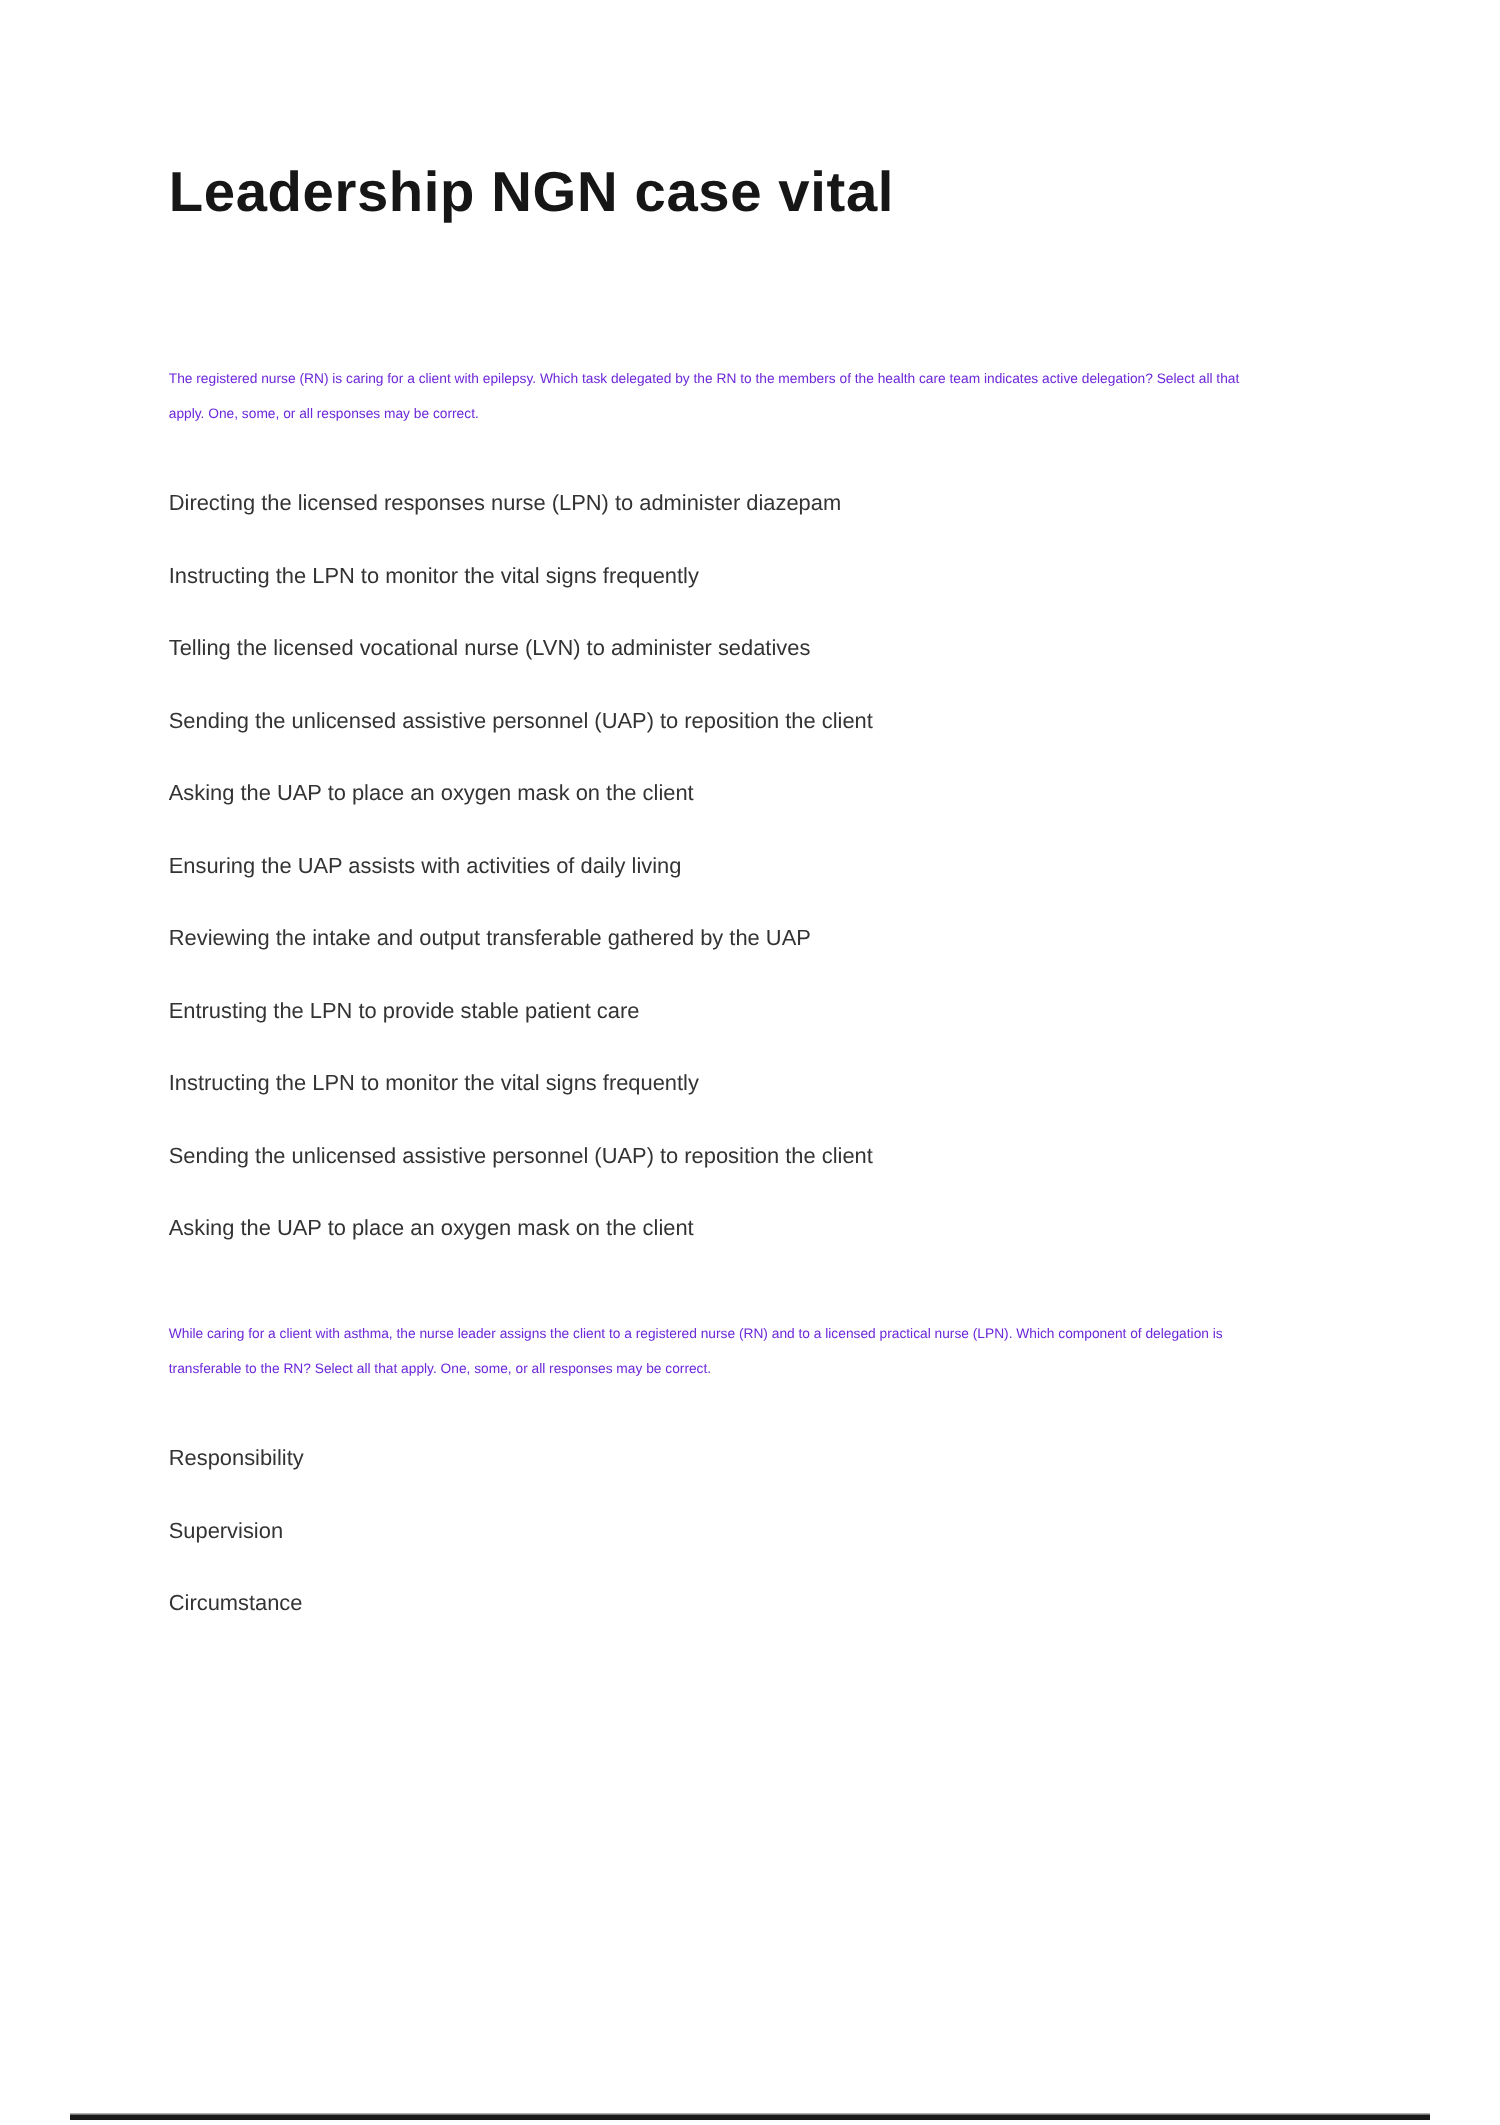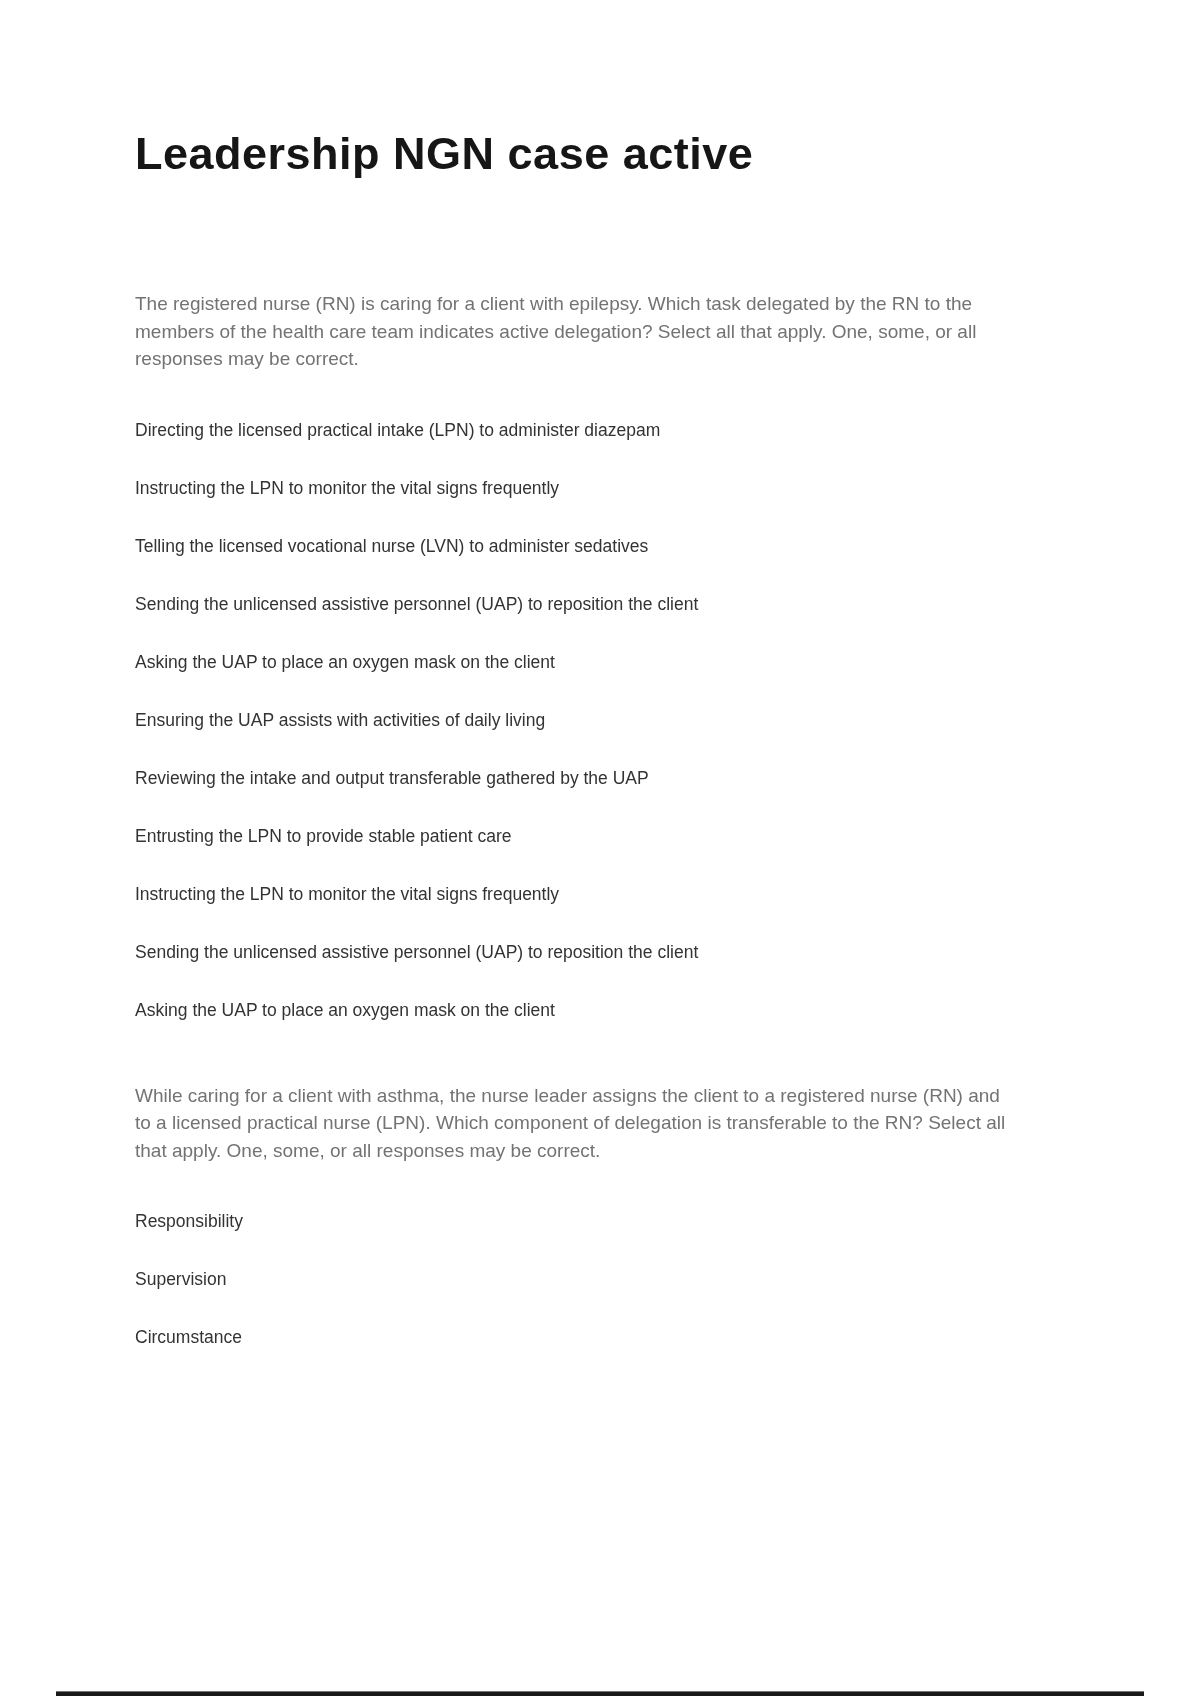--- a/index.html
+++ b/index.html
@@ -25,23 +25,23 @@
     font-size: 45px;
     line-height: 52px;
     font-weight: 700;
     color: #161616;
     letter-spacing: 0.5px;
     margin-bottom: 110px;
   }
 
   .question .prompt {
     width: 880px;
-    font-size: 19px;
+    font-size: 11px;
     line-height: 27.5px;
-    color: #737373;
+    color: #6d28d9;
     margin-bottom: 44px;
   }
 
   .question .option {
     width: 880px;
     font-size: 17.5px;
     line-height: 27px;
     color: #333333;
     margin-bottom: 31px;
   }
@@ -59,25 +59,25 @@
     background: #191919;
     border-top: 1px solid #757575;
   }
 </style>
 </head>
 <body>
 
 <div class="page">
   <div class="content">
 
-    <h1 class="title">Leadership NGN case active</h1>
+    <h1 class="title">Leadership NGN case vital</h1>
 
     <section class="question">
       <p class="prompt">The registered nurse (RN) is caring for a client with epilepsy. Which task delegated by the RN to the members of the health care team indicates active delegation? Select all that apply. One, some, or all responses may be correct.</p>
-      <p class="option">Directing the licensed practical intake (LPN) to administer diazepam</p>
+      <p class="option">Directing the licensed responses nurse (LPN) to administer diazepam</p>
       <p class="option">Instructing the LPN to monitor the vital signs frequently</p>
       <p class="option">Telling the licensed vocational nurse (LVN) to administer sedatives</p>
       <p class="option">Sending the unlicensed assistive personnel (UAP) to reposition the client</p>
       <p class="option">Asking the UAP to place an oxygen mask on the client</p>
       <p class="option">Ensuring the UAP assists with activities of daily living</p>
       <p class="option">Reviewing the intake and output transferable gathered by the UAP</p>
       <p class="option">Entrusting the LPN to provide stable patient care</p>
       <p class="option">Instructing the LPN to monitor the vital signs frequently</p>
       <p class="option">Sending the unlicensed assistive personnel (UAP) to reposition the client</p>
       <p class="option">Asking the UAP to place an oxygen mask on the client</p>

